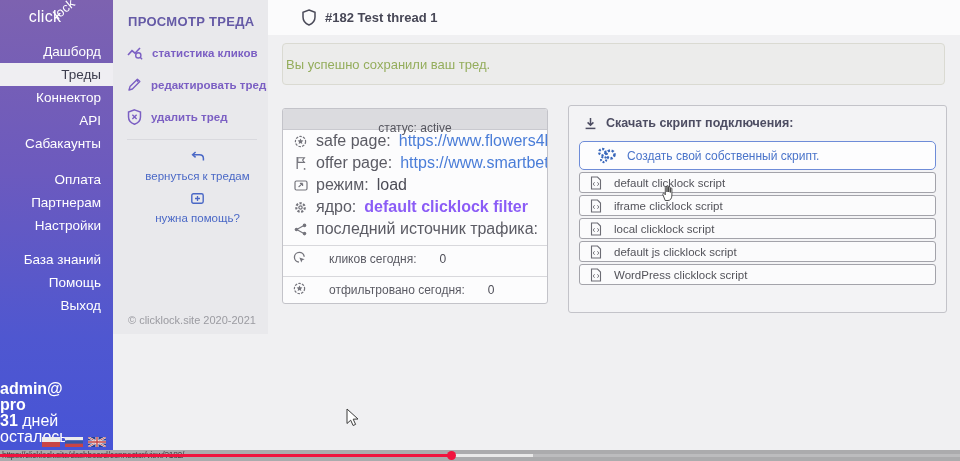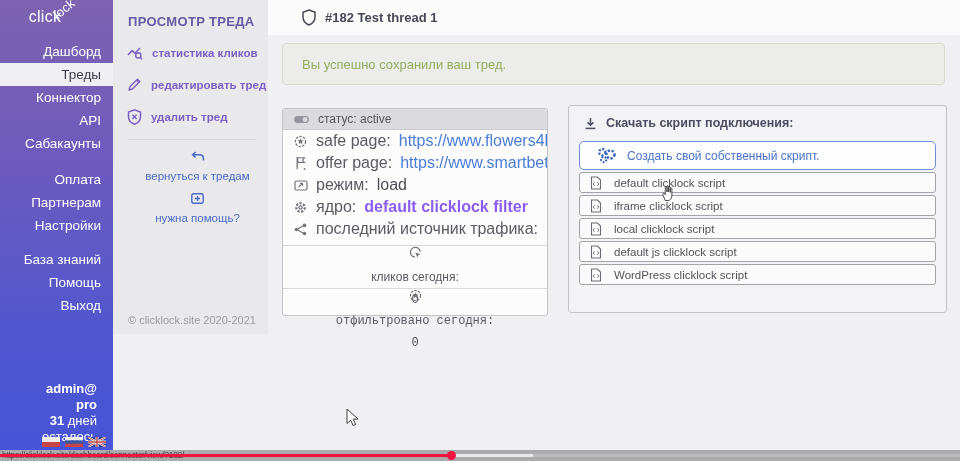--- a/index.html
+++ b/index.html
@@ -11,56 +11,56 @@
   #sidebar { position:absolute; left:0; top:0; width:113px; height:450px;
     background:linear-gradient(180deg,#7d62b0 0%,#6c5abe 38%,#4f57d0 75%,#4754d6 100%);
     color:#fff; }
   .logo { position:absolute; top:8px; left:0; width:113px; height:36px; text-align:center; }
   .logo-click { font-size:16px; font-weight:400; letter-spacing:.3px; }
   .logo-lock { display:inline-block; font-size:13px; transform:rotate(-40deg) translate(1px,-3px); transform-origin:left bottom; }
   .side-menu { position:absolute; top:40px; left:0; width:113px; }
   .side-item { display:block; text-align:right; padding:3px 12px 3px 0; font-size:13.5px; line-height:17px; color:#fff; cursor:pointer; }
   .side-item.active { background:#efeef2; color:#3d3d4d; }
   .gap-a { height:13px; } .gap-b { height:11px; }
-  .account { position:absolute; top:381px; right:16px; text-align:right; font-size:13px; line-height:16px; }
+  .account { position:absolute; top:381px; right:10px; font-size:16px; line-height:16px; }
   .account b { font-weight:700; }
   .flags { position:absolute; top:437px; left:42px; display:flex; gap:5px; }
   .flag { width:18px; height:10px; display:block; cursor:pointer; }
 
   
   #panel2 { position:absolute; left:113px; top:0; width:155px; height:334px; background:#e9e9ec; }
   .panel2-title { padding:14px 0 0 15px; font-size:13px; font-weight:700; color:#655aa6; letter-spacing:.3px; }
   .pm-item { display:flex; align-items:center; gap:9px; margin:17px 0 0 14px; color:#7b5fc3; font-size:11.5px; font-weight:700; cursor:pointer; }
   .pm-divider { height:1px; background:#d9d9de; margin:14px 0 0 14px; width:130px; }
   .pm-link { display:flex; align-items:center; gap:8px; margin:11px 0 0 14px; color:#4a68c6; font-size:11.5px; cursor:pointer;flex-direction:column; }
   .pm-link:first-of-type { margin-top:38px; }
   .panel2-footer { position:absolute; bottom:8px; left:15px; font-size:11px; color:#9b9ba1; }
 
   
   #main { position:absolute; left:268px; top:0; width:692px; height:450px; background:#f0f0f2; }
   .topbar { position:absolute; left:0; top:0; width:692px; height:35px; background:#fbfbfc; }
   .page-head { position:absolute; left:34px; top:9px; display:flex; align-items:center; gap:9px; }
   .page-title { font-size:13px; font-weight:700; color:#474756; }
   .alert { position:absolute; left:14px; top:43px; width:663px; height:42px; background:#ececeb;
-    border:1px solid #dadad2; border-radius:4px; display:flex; align-items:center; padding-left:19px; }
+    border:1px solid #dadad2; border-radius:4px; display:flex; align-items:center; padding-left:3px; }
   .alert-text { color:#94ad5c; font-size:13px; }
 
   
   .status-card { position:absolute; left:14px; top:108px; width:266px; background:#fcfcfd;
     border:1px solid #c3c3c9; border-radius:3px; }
   .sc-head { background:#dbdbdf; border-bottom:1px solid #c9c9cf; padding:4px 10px; display:flex; align-items:center; gap:8px;
-    font-size:12px; color:#55555e; border-radius:2px 2px 0 0; height:21px; }
+    font-size:12px; color:#55555e; border-radius:2px 2px 0 0; height:21px;flex-direction:column; }
   .srow { display:flex; align-items:center; gap:8px; padding:0 10px; height:22px; font-size:16px; color:#5b5b64; white-space:nowrap; overflow:hidden; }
   .srow:first-of-type { margin-top:4px; }
   .srow .ic { width:15px; display:flex; justify-content:center; flex:none; }
   .slink { color:#4a7dd8; text-decoration:none; cursor:pointer; }
   .sval { color:#4c4c56; }
   .sval.bold { font-weight:700; color:#8b5cf6; }
-  .counter-row { border-top:1px solid #d8d8dc; margin-top:5px; display:flex; align-items:center; gap:8px; padding:0 10px; height:27px; font-size:12px; color:#5b5b64;flex-direction:column; }
-  .counter-row + .counter-row { margin-top:16px;font-family:Liberation Mono, monospace; }
+  .counter-row { border-top:1px solid #d8d8dc; margin-top:5px; display:flex; align-items:center; gap:23px; padding:0 10px; height:27px; font-size:12px; color:#5b5b64; }
+  .counter-row + .counter-row { margin-top:4px; }
 
   
   .scripts-card { position:absolute; left:300px; top:105px; width:379px; height:208px; background:#f3f3f5;
     border:1px solid #c3c3c9; border-radius:3px; padding:10px 10px 0 10px; }
   .dl-head { display:flex; align-items:center; gap:9px; margin-left:5px; font-size:12.5px; font-weight:700; color:#4d4d62; }
   .btn-primary { margin-top:11px; height:29px; background:#fdfdfe; border:1.5px solid #6e8cd8; border-radius:5px;
     display:flex; align-items:center; gap:10px; padding-left:16px; cursor:pointer; }
   .btn-primary span { color:#4a74ca; font-size:12px; }
   .btn-script { margin-top:2px; height:21px; background:#fbfbfc; border:1px solid #a3a3aa; border-radius:3px;
     display:flex; align-items:center; gap:12px; padding-left:10px; cursor:pointer; }

